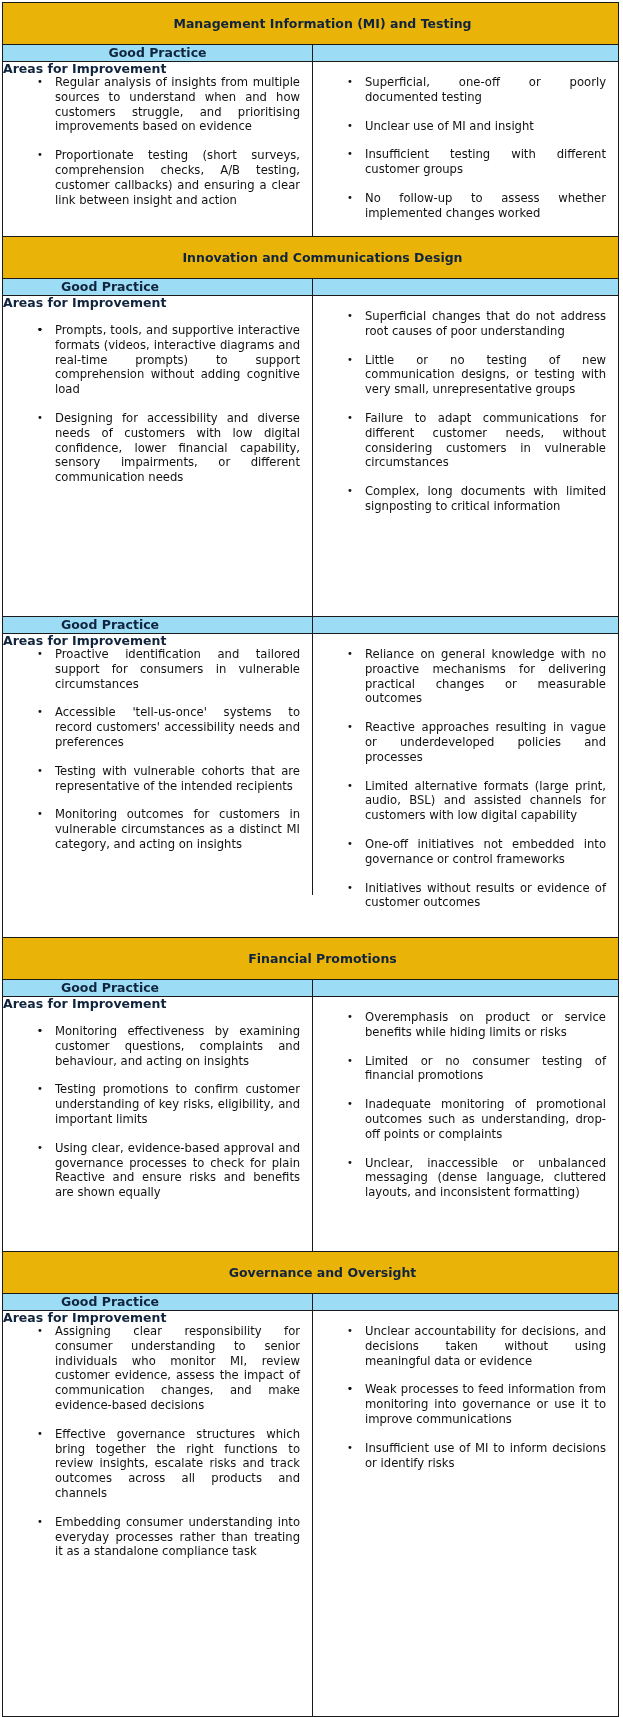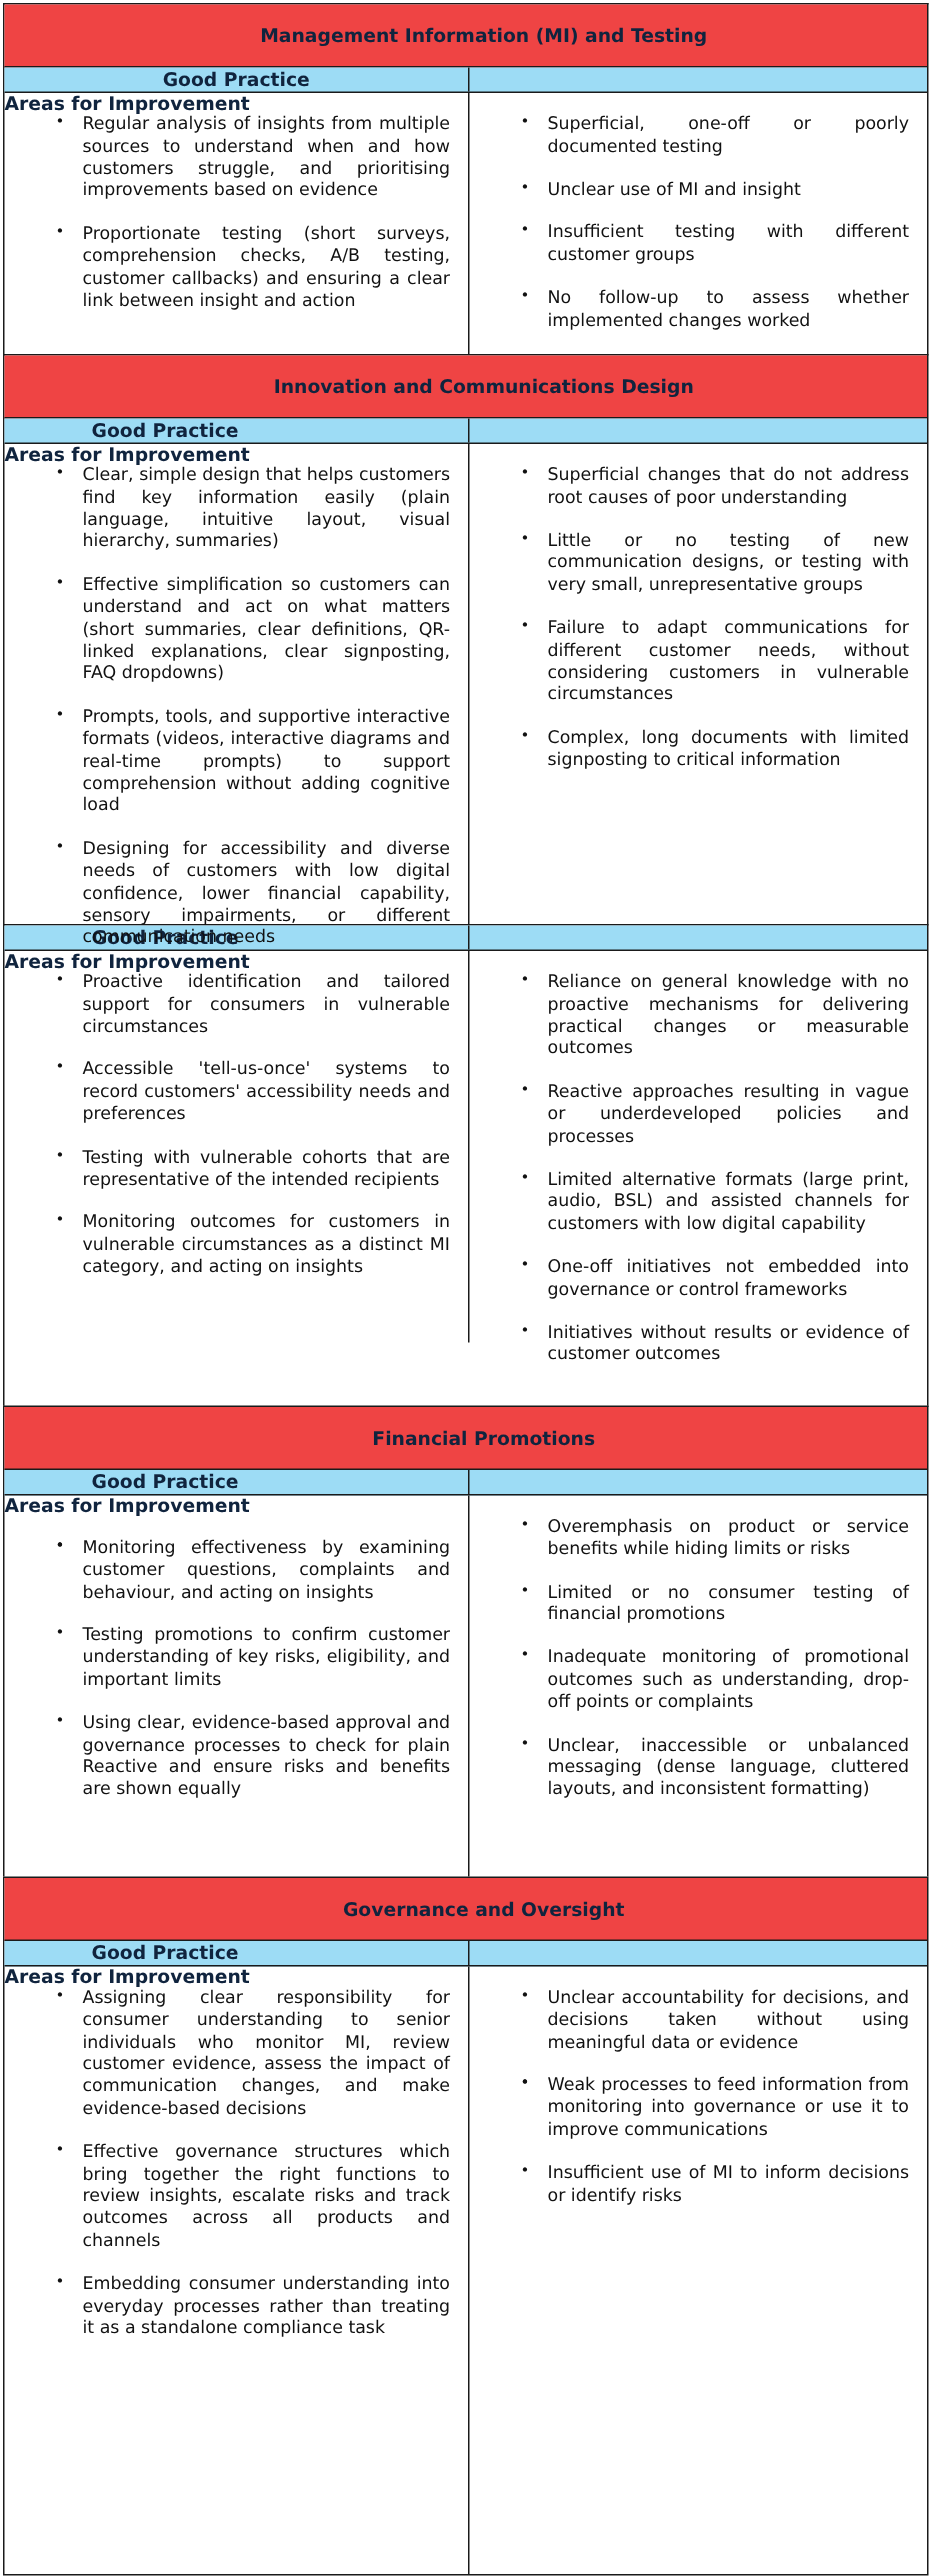--- a/index.html
+++ b/index.html
@@ -5,21 +5,21 @@
   html, body { margin: 0; padding: 0; background: #ffffff; }
   body { width: 623px; height: 1717px; overflow: hidden; }
   .doc {
     position: absolute; left: 2px; top: 2px; width: 617px;
     font-family: "DejaVu Sans", "Liberation Sans", sans-serif;
     color: #111111;
   }
   .section { border: 1px solid #1a1a1a; border-bottom: none; }
   .section:last-child { border-bottom: 1px solid #1a1a1a; }
   .section-title {
-    background: #ef4444;
+    background: #eab308;
     height: 41px; line-height: 41px;
     text-align: center;
     font-weight: bold; font-size: 12.5px;
     color: #10243e;
     border-bottom: 1px solid #1a1a1a;
     padding-left: 24px;
   }
   .sub-row { display: flex; background: #9ddcf5; border-bottom: 1px solid #1a1a1a; height: 16px; flex-direction: column; }
   .sub-head {
     font-weight: bold; font-size: 12.5px; color: #10243e; line-height: 16px;
@@ -78,22 +78,22 @@
 
   <div class="section leftalign" style="height:379px;">
     <div class="section-title">Innovation and Communications Design</div>
     <div class="sub-row">
       <div class="sub-head left">Good Practice</div>
       <div class="sub-head right">Areas for Improvement</div>
     </div>
     <div class="body-row" style="height:320px;">
       <div class="col left">
         <ul>
-            <li><span class="bullet">•</span><span>Clear, simple design that helps customers find key information easily (plain language, intuitive layout, visual hierarchy, summaries)</span></li>
-            <li><span class="bullet">•</span><span>Effective simplification so customers can understand and act on what matters (short summaries, clear definitions, QR-linked explanations, clear signposting, FAQ dropdowns)</span></li>
+            <li><span class="bullet">•</span></li>
+            <li><span class="bullet">•</span></li>
             <li><span class="bullet">•</span><span>Prompts, tools, and supportive interactive formats (videos, interactive diagrams and real-time prompts) to support comprehension without adding cognitive load</span></li>
             <li><span class="bullet">•</span><span>Designing for accessibility and diverse needs of customers with low digital confidence, lower financial capability, sensory impairments, or different communication needs</span></li>
           </ul>
       </div>
       <div class="col right">
         <ul>
             <li><span class="bullet">•</span><span>Superficial changes that do not address root causes of poor understanding</span></li>
             <li><span class="bullet">•</span><span>Little or no testing of new communication designs, or testing with very small, unrepresentative groups</span></li>
             <li><span class="bullet">•</span><span>Failure to adapt communications for different customer needs, without considering customers in vulnerable circumstances</span></li>
             <li><span class="bullet">•</span><span>Complex, long documents with limited signposting to critical information</span></li>

